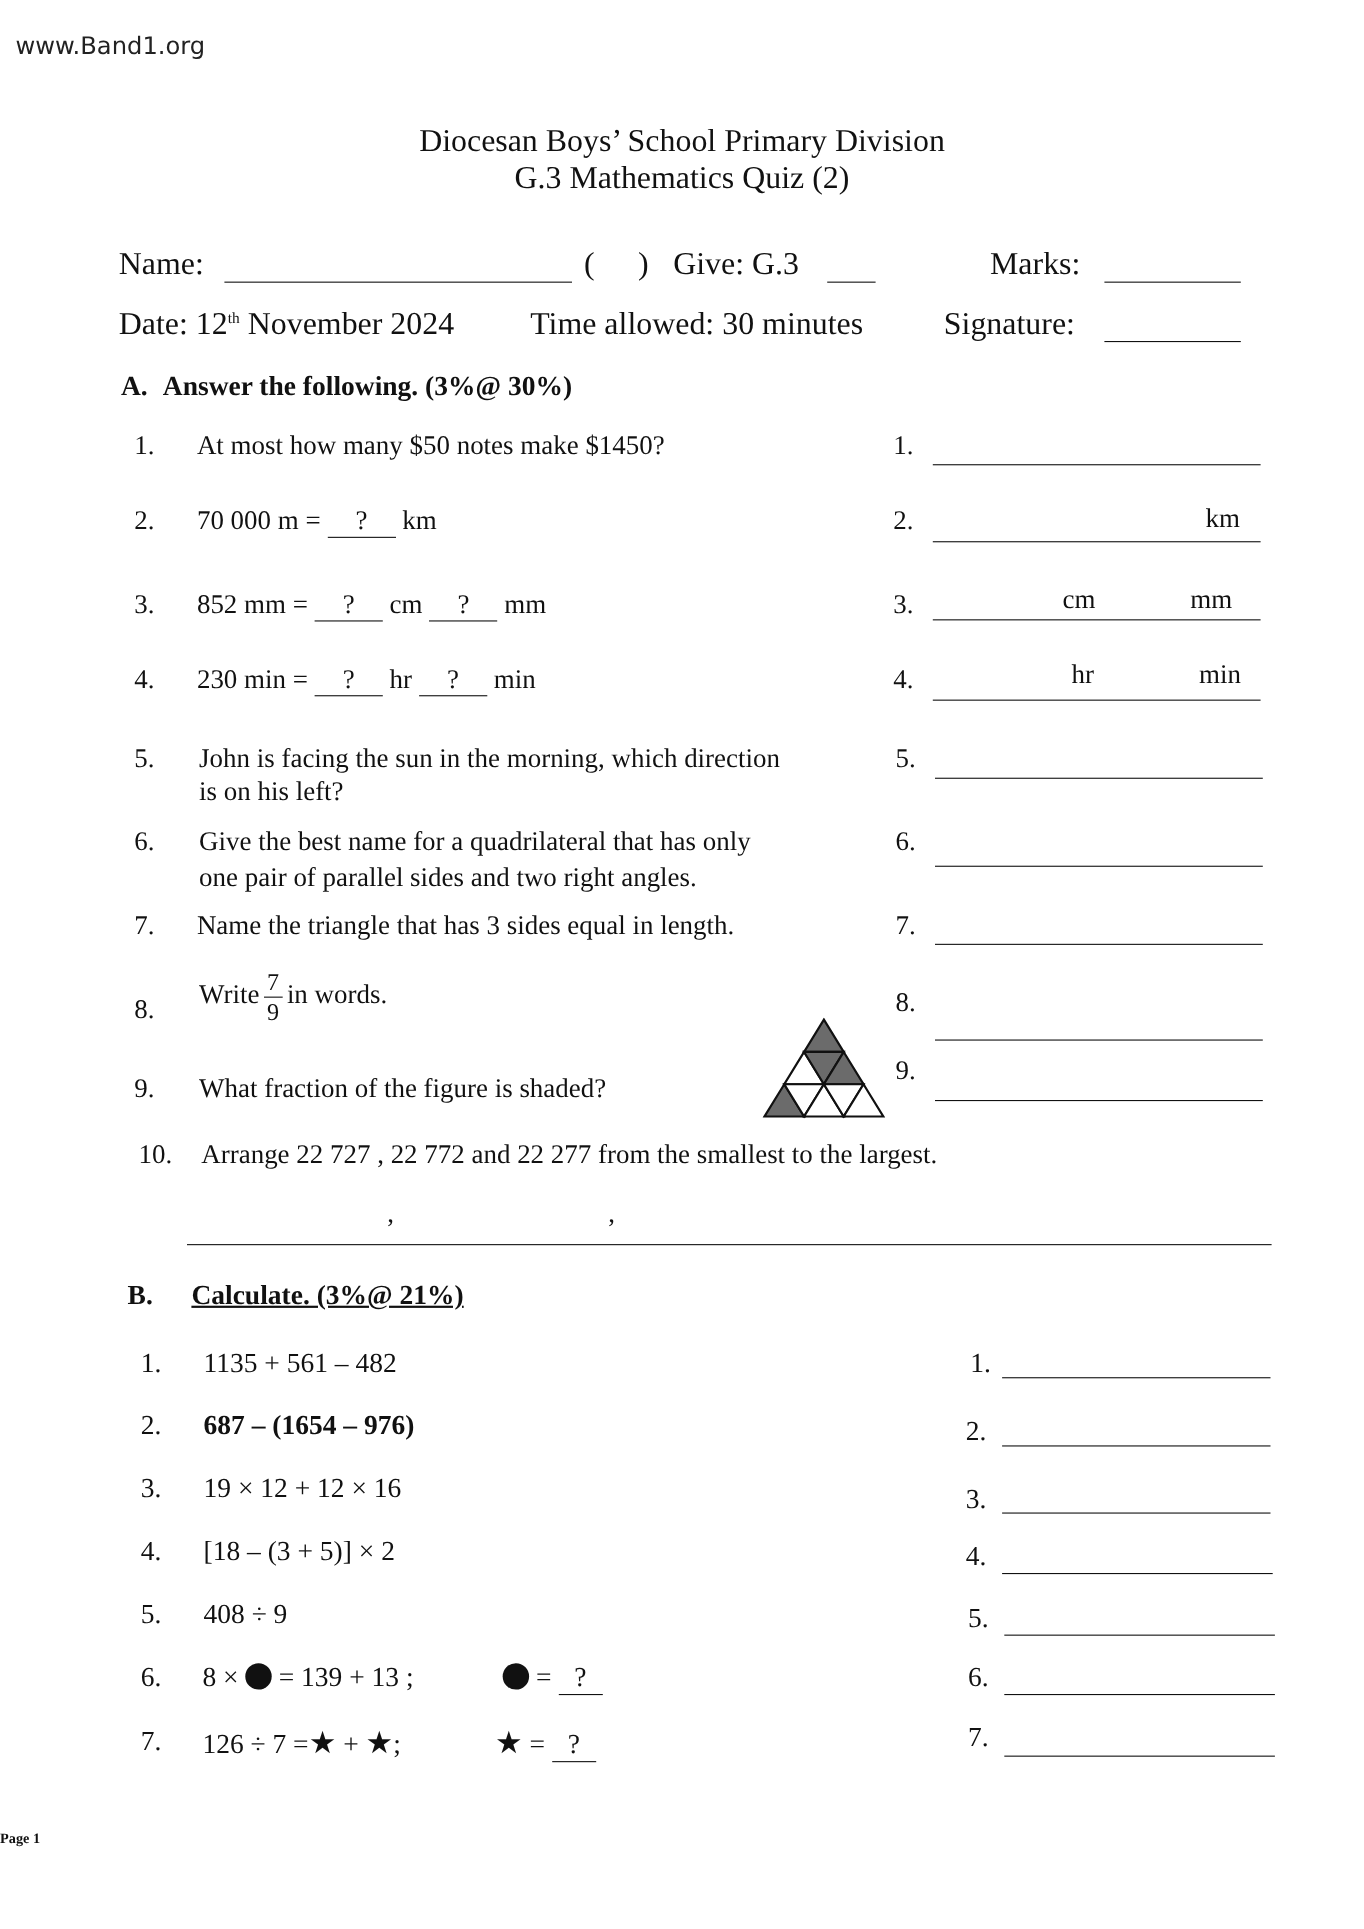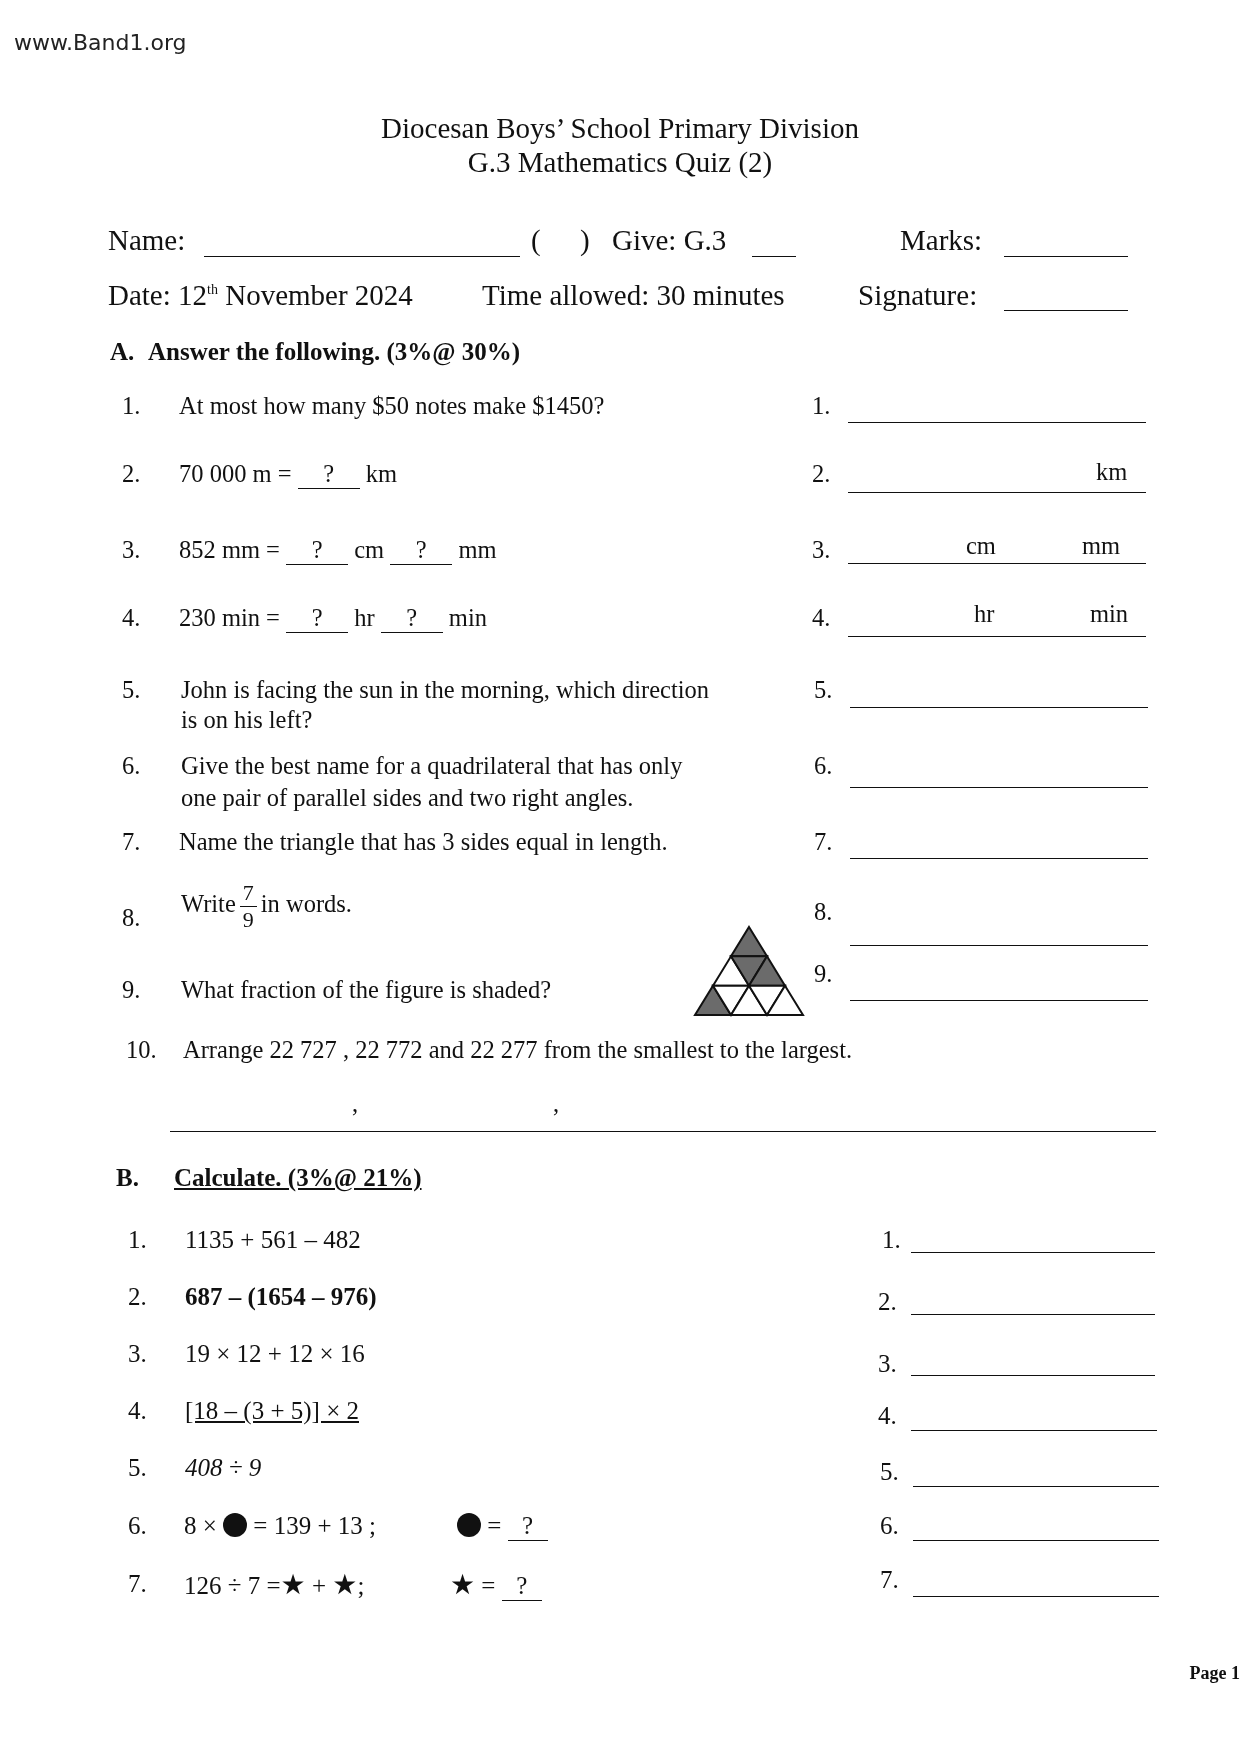--- a/index.html
+++ b/index.html
@@ -15,21 +15,21 @@
   .num { font-size:24.5px; }
   .unit { font-size:24.5px; }
   .blank { display:inline-block; border-bottom:1.5px solid #111; text-align:center; line-height:1.1; }
   .frac { display:inline-block; vertical-align:middle; text-align:center; font-size:22px; line-height:1; margin:0 4px; }
   .frac .n { display:block; border-bottom:1.5px solid #111; padding:0 3px 2px; }
   .frac .d { display:block; padding-top:2px; }
   .calc { font-family:"Liberation Serif", serif; font-size:25px; }
   .dot { display:inline-block; width:24px; height:24px; border-radius:50%; background:#111; vertical-align:-3px; }
   .star { font-size:28px; }
   sup { font-size:14px; }
-  .page { font-size:18px; font-weight:bold; left:0; width:1240px; text-align:right; top:1663px; }
+  .page { font-size:13px; font-weight:bold; left:0; width:1240px; text-align:left; top:1663px; }
 </style>
 </head>
 <body>
 
 <div class="abs wm">www.Band1.org</div>
 
 <div class="abs title" style="top:112px;">Diocesan Boys’ School Primary Division</div>
 <div class="abs title" style="top:146px;">G.3 Mathematics Quiz (2)</div>
 
 <div class="abs hdr" style="left:108px; top:224px;">Name:</div>
@@ -152,26 +152,26 @@
 <div class="abs calc" style="left:185px; top:1283px;font-weight:bold;">687 – (1654 – 976)</div>
 <div class="abs calc" style="left:878px; top:1288px;">2.</div>
 <div class="line" style="left:911px; top:1314px; width:244px;"></div>
 
 <div class="abs calc" style="left:128px; top:1340px;">3.</div>
 <div class="abs calc" style="left:185px; top:1340px;">19 × 12 + 12 × 16</div>
 <div class="abs calc" style="left:878px; top:1350px;">3.</div>
 <div class="line" style="left:911px; top:1375px; width:244px;"></div>
 
 <div class="abs calc" style="left:128px; top:1397px;">4.</div>
-<div class="abs calc" style="left:185px; top:1397px;text-decoration:underline;">[18 – (3 + 5)] × 2</div>
+<div class="abs calc" style="left:185px; top:1397px;">[18 – (3 + 5)] × 2</div>
 <div class="abs calc" style="left:878px; top:1402px;">4.</div>
 <div class="line" style="left:911px; top:1430px; width:246px;"></div>
 
 <div class="abs calc" style="left:128px; top:1454px;">5.</div>
-<div class="abs calc" style="left:185px; top:1454px;font-style:italic;">408 ÷ 9</div>
+<div class="abs calc" style="left:185px; top:1454px;">408 ÷ 9</div>
 <div class="abs calc" style="left:880px; top:1458px;">5.</div>
 <div class="line" style="left:913px; top:1486px; width:246px;"></div>
 
 <div class="abs calc" style="left:128px; top:1512px;">6.</div>
 <div class="abs calc" style="left:184px; top:1512px;">
   <span>8 ×</span>
   <span class="dot"></span>
   <span>=  139 + 13 ;</span>
 </div>
 <div class="abs calc" style="left:457px; top:1512px;">

